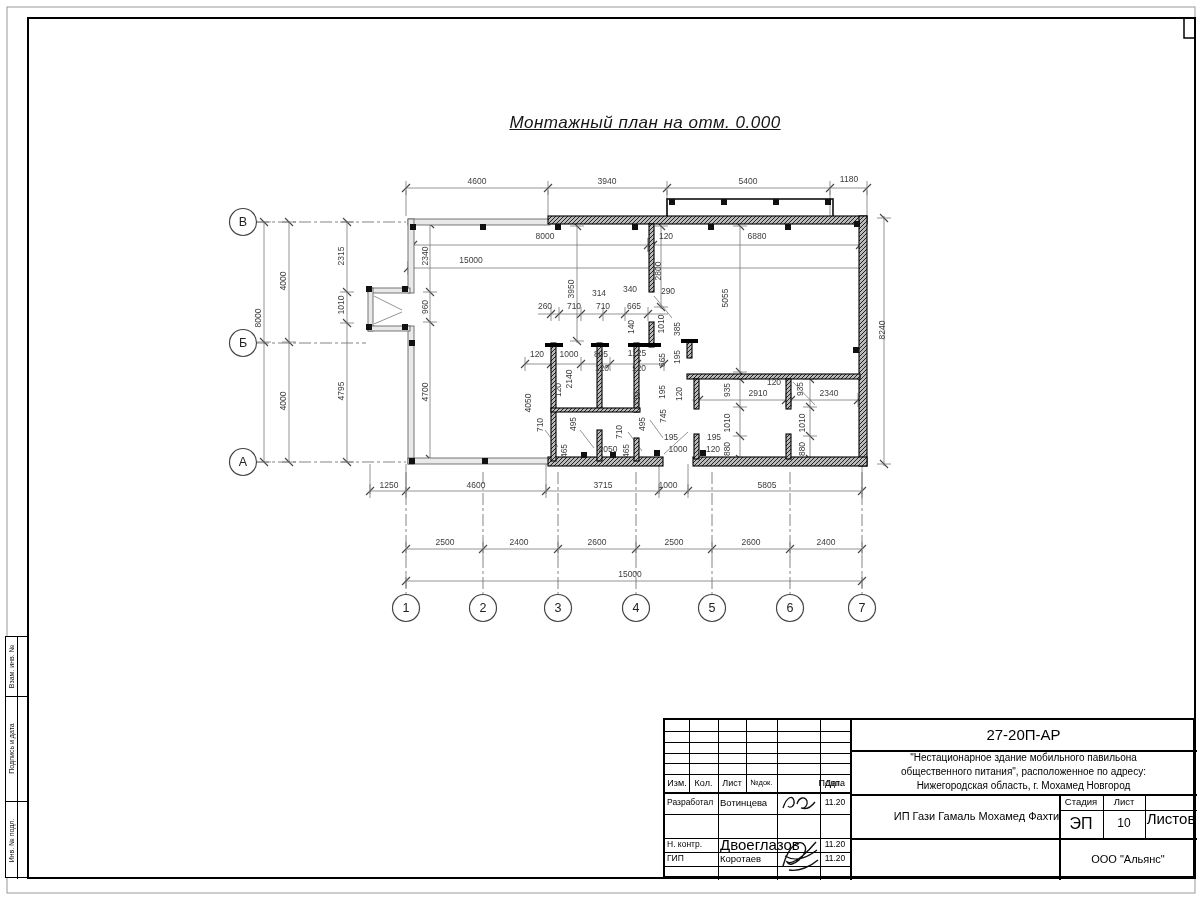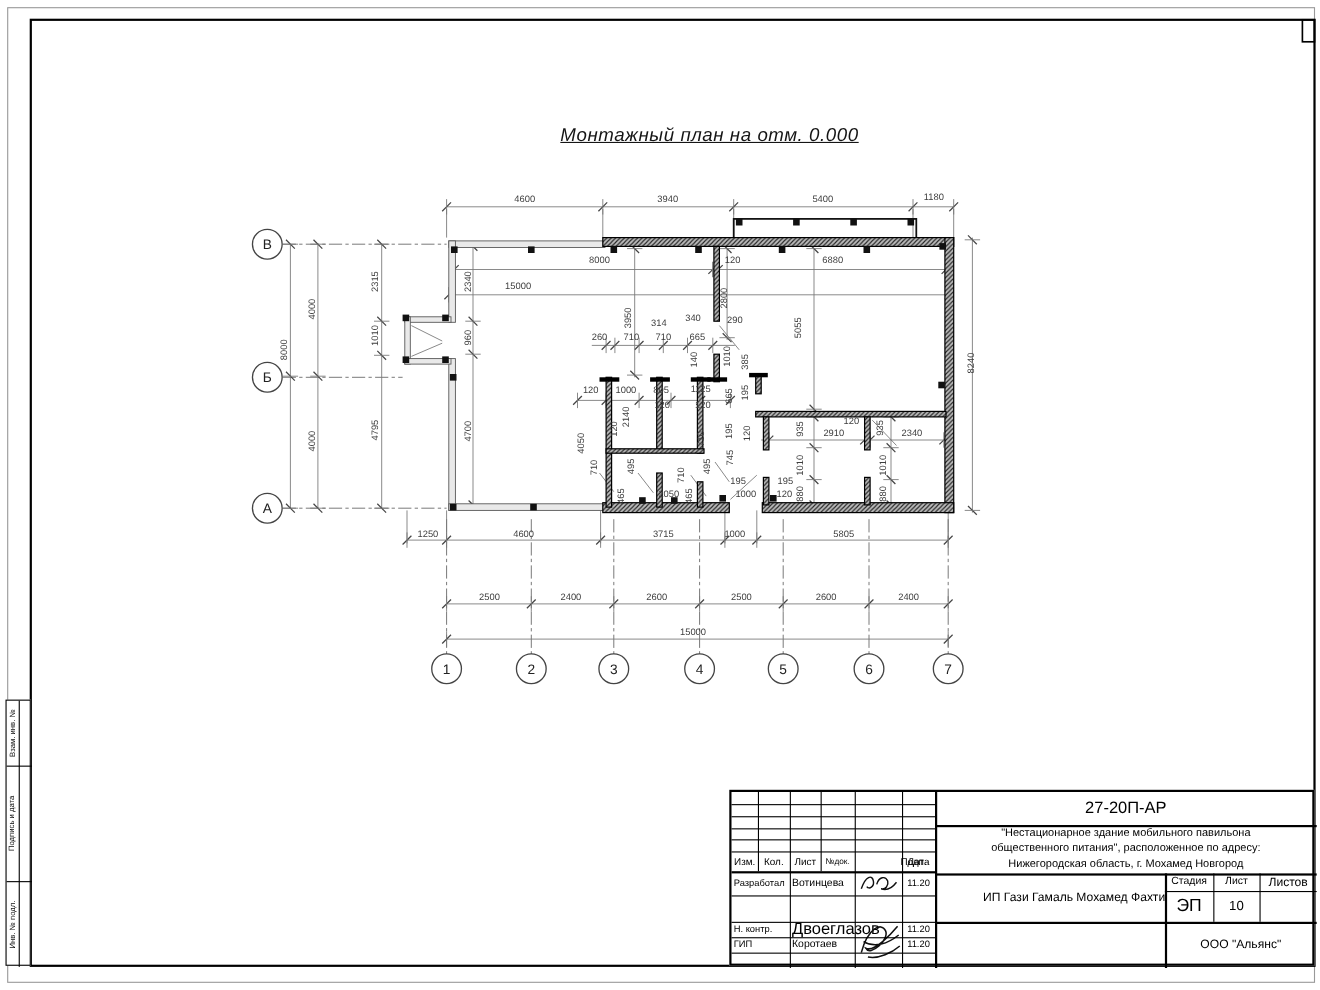--- a/index.html
+++ b/index.html
@@ -410,21 +410,21 @@
 
     <div class="tx" style="left:185px;top:0;width:347px;height:30px;font-size:15px;">27-20П-АР</div>
     <div style="position:absolute;left:187px;top:31px;width:343px;height:43px;font-size:10px;line-height:14px;text-align:center;">
       <div>"Нестационарное здание мобильного павильона</div>
       <div>общественного питания", расположенное по адресу:</div>
       <div>Нижегородская область, г. Мохамед Новгород</div>
     </div>
     <div class="tx" style="left:187px;top:74px;width:205px;height:44px;font-size:11px;margin-left:22px;">ИП Гази Гамаль Мохамед Фахти</div>
     <div class="tx" style="left:394px;top:74px;width:44px;height:16px;font-size:9.5px;">Стадия</div>
     <div class="tx" style="left:438px;top:74px;width:42px;height:16px;font-size:9.5px;">Лист</div>
-    <div class="tx" style="left:480px;top:74px;width:52px;height:16px;font-size:11px;">Листов</div>
+    <div class="tx" style="left:480px;top:91px;width:52px;height:16px;font-size:15px;">Листов</div>
     <div class="tx" style="left:394px;top:90px;width:44px;height:28px;font-size:16px;">ЭП</div>
     <div class="tx" style="left:438px;top:90px;width:42px;height:28px;font-size:12px;">10</div>
     <div class="tx" style="left:480px;top:90px;width:52px;height:28px;font-size:12px;"></div>
     <div class="tx" style="left:394px;top:118px;width:138px;height:42px;font-size:11px;">ООО "Альянс"</div>
 
     <div class="tx" style="left:0;top:54px;width:24px;height:18px;font-size:9px;">Изм.</div>
     <div class="tx" style="left:24px;top:54px;width:29px;height:18px;font-size:9px;">Кол.</div>
     <div class="tx" style="left:53px;top:54px;width:28px;height:18px;font-size:9px;">Лист</div>
     <div class="tx" style="left:81px;top:54px;width:31px;height:18px;font-size:7.5px;text-align:right;">№док.</div>
     <div class="tx" style="left:112px;top:54px;width:43px;height:18px;font-size:9px;padding-left:32px;">Подп.</div>

